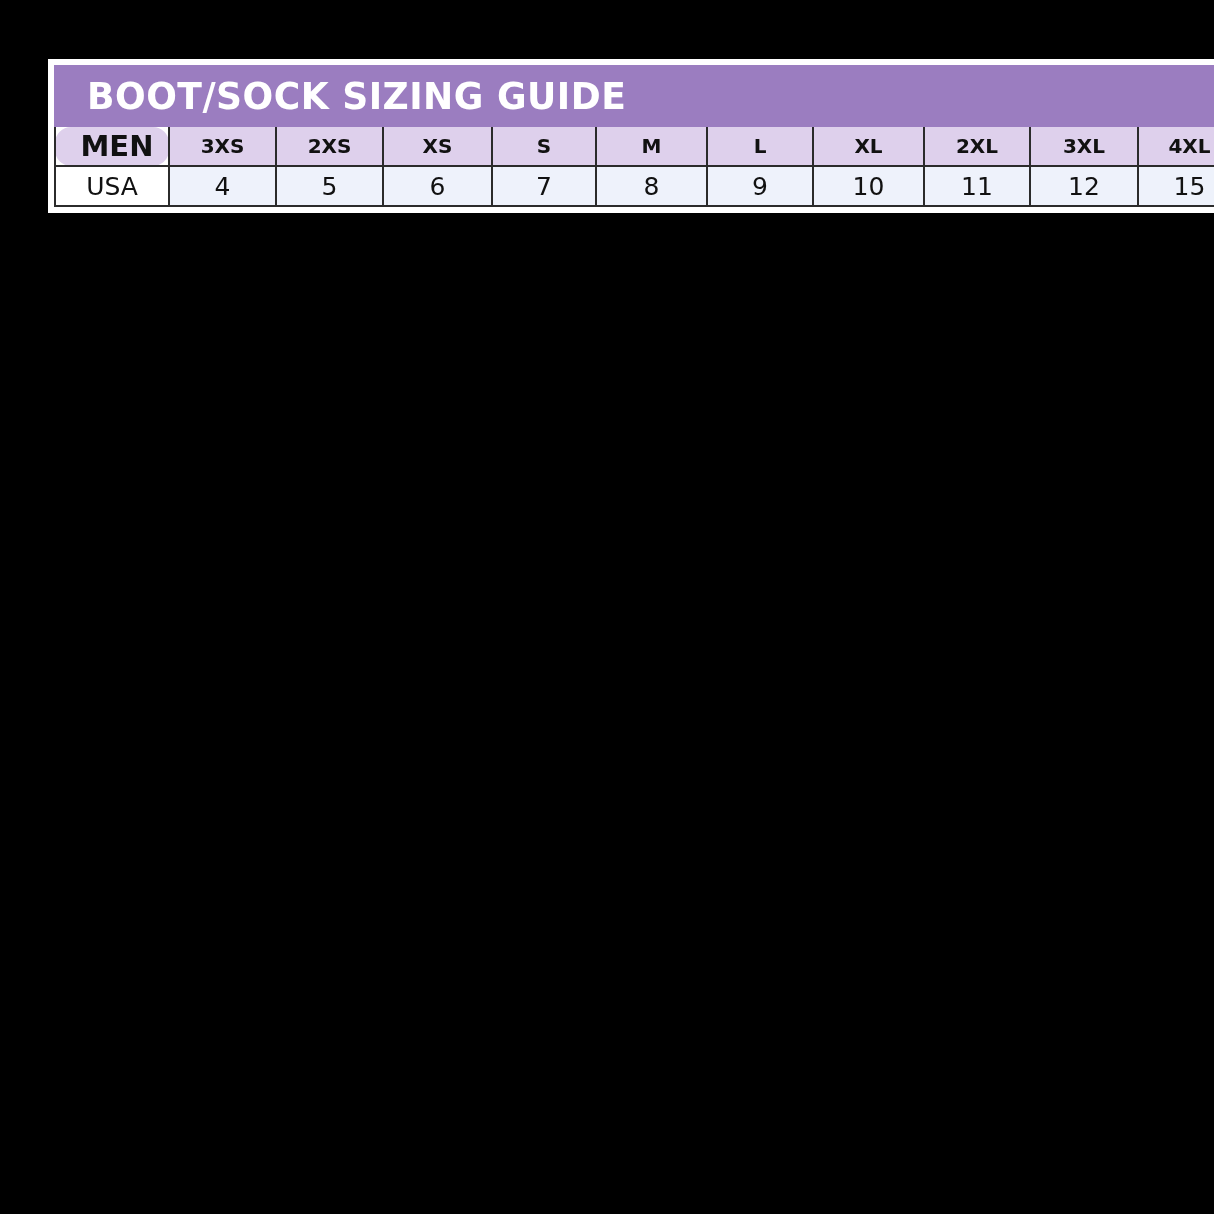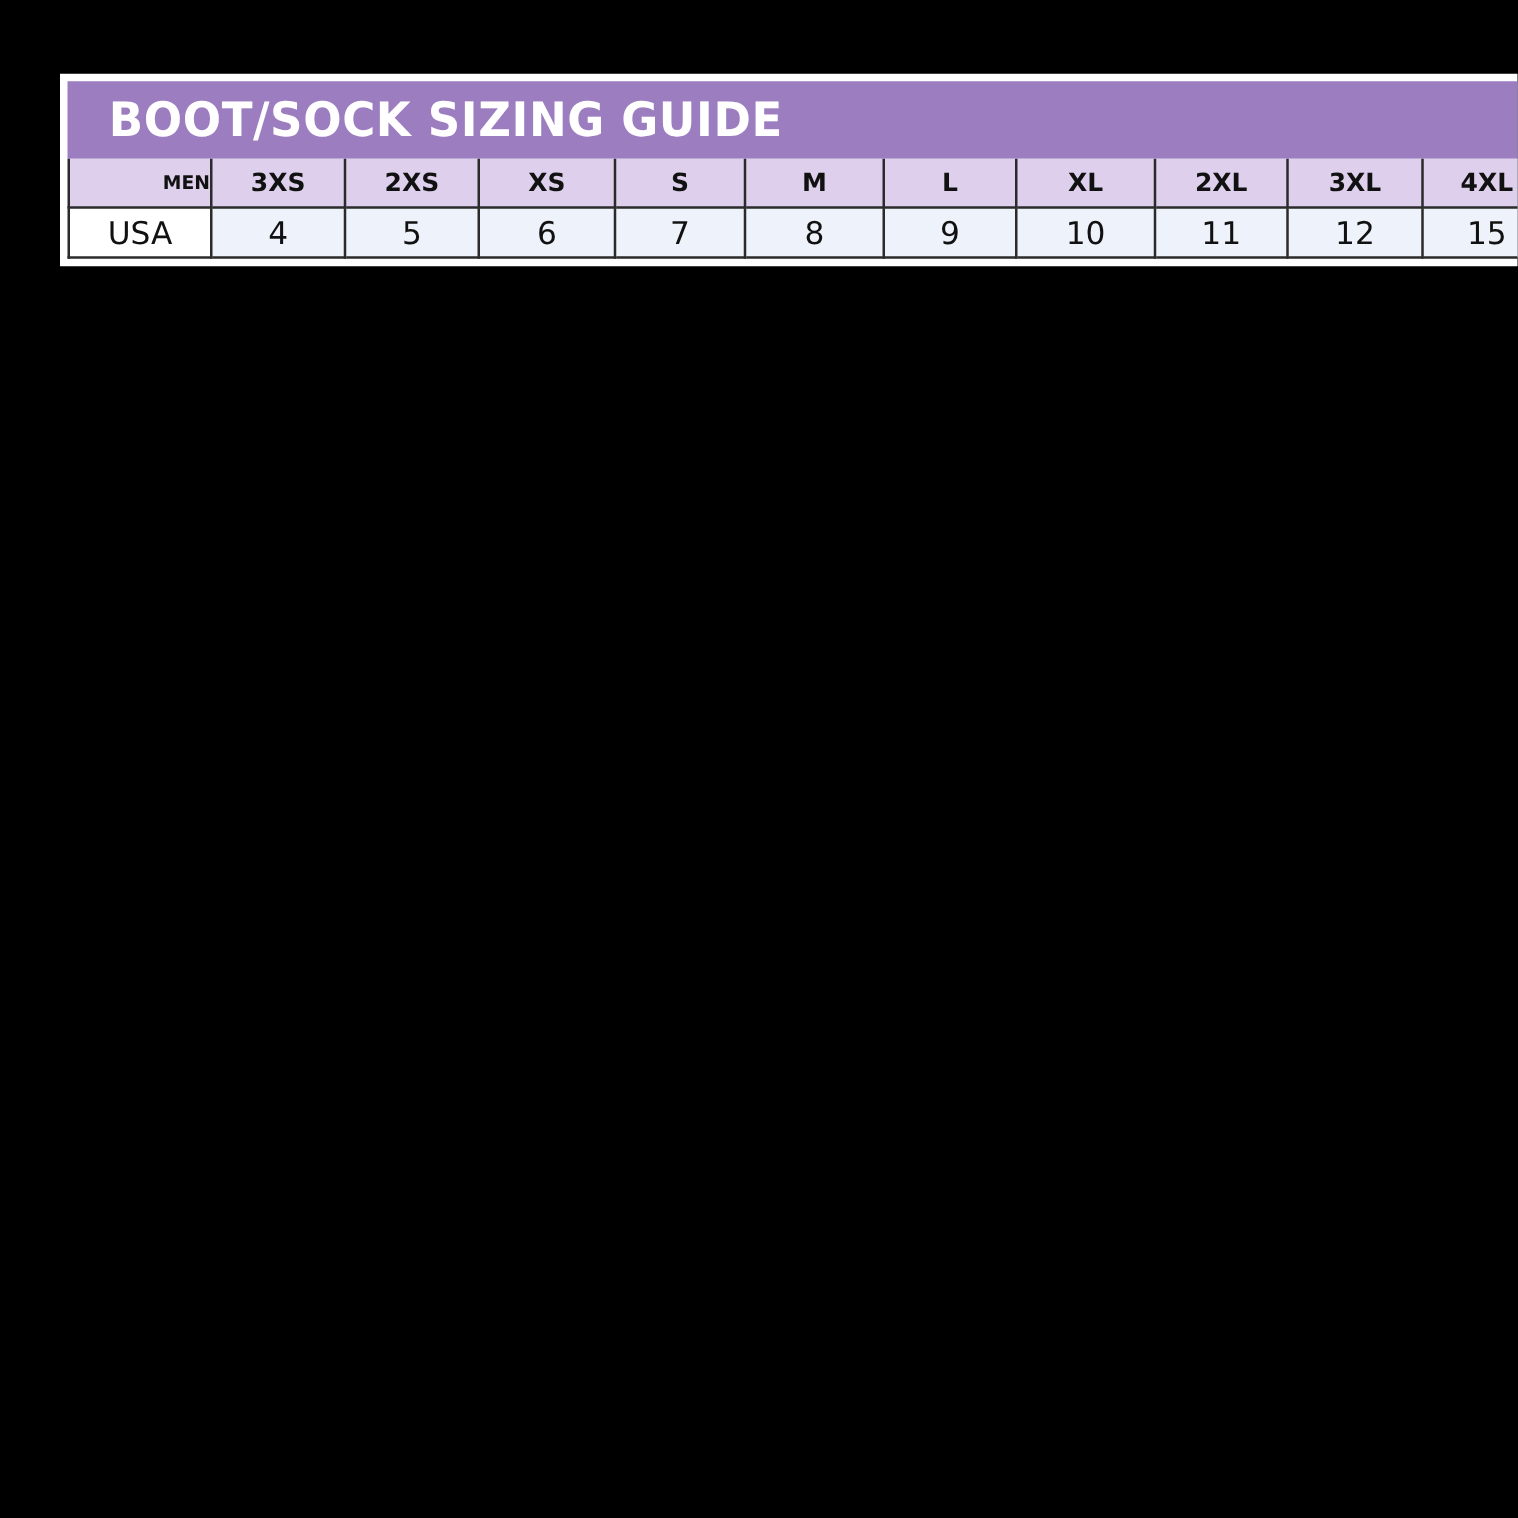--- a/index.html
+++ b/index.html
@@ -67,23 +67,24 @@
   }
 
   
   tr.head th {
     background: #ded0ec;
     font-weight: bold;
     font-size: 20px;
     border-top: none;
   }
   tr.head th.label-col {
-    text-align: right;
+    text-align: center;
     padding-left: 10px;
-    font-size: 15px;
+    font-size: 29px;
+    border-radius: 16px;
   }
 
   
   td.label-col {
     text-align: left;
     padding-left: 10px;
     font-weight: normal;
     font-size: 23px;
     background: #ffffff;
   }

